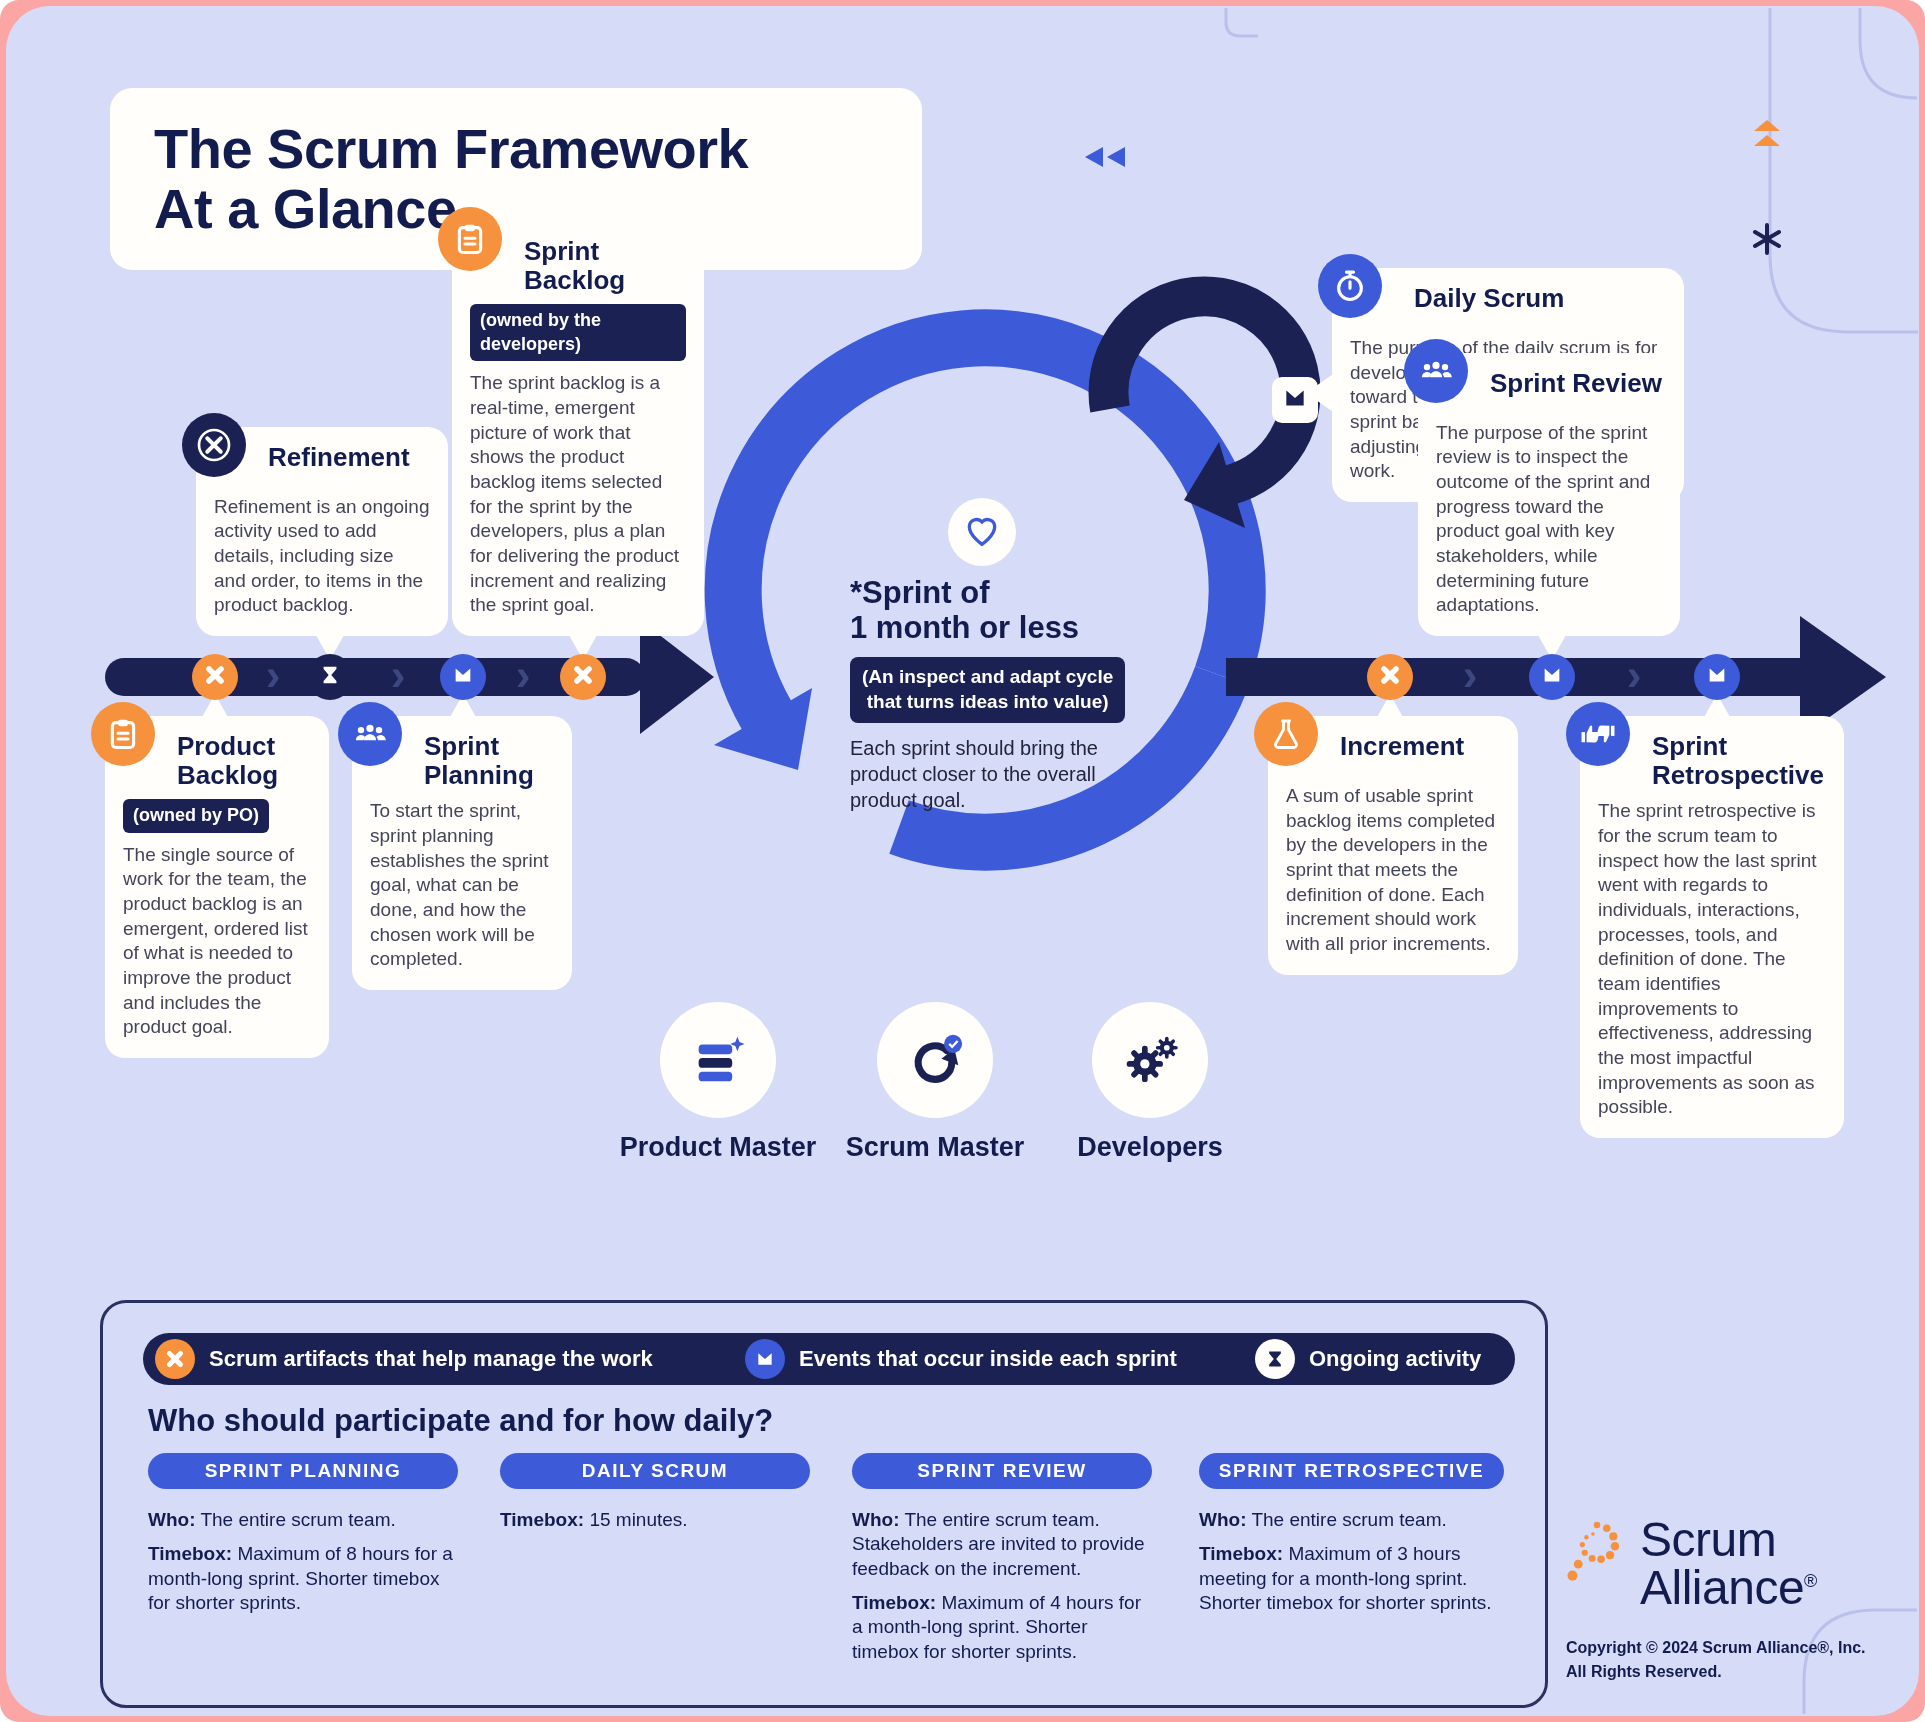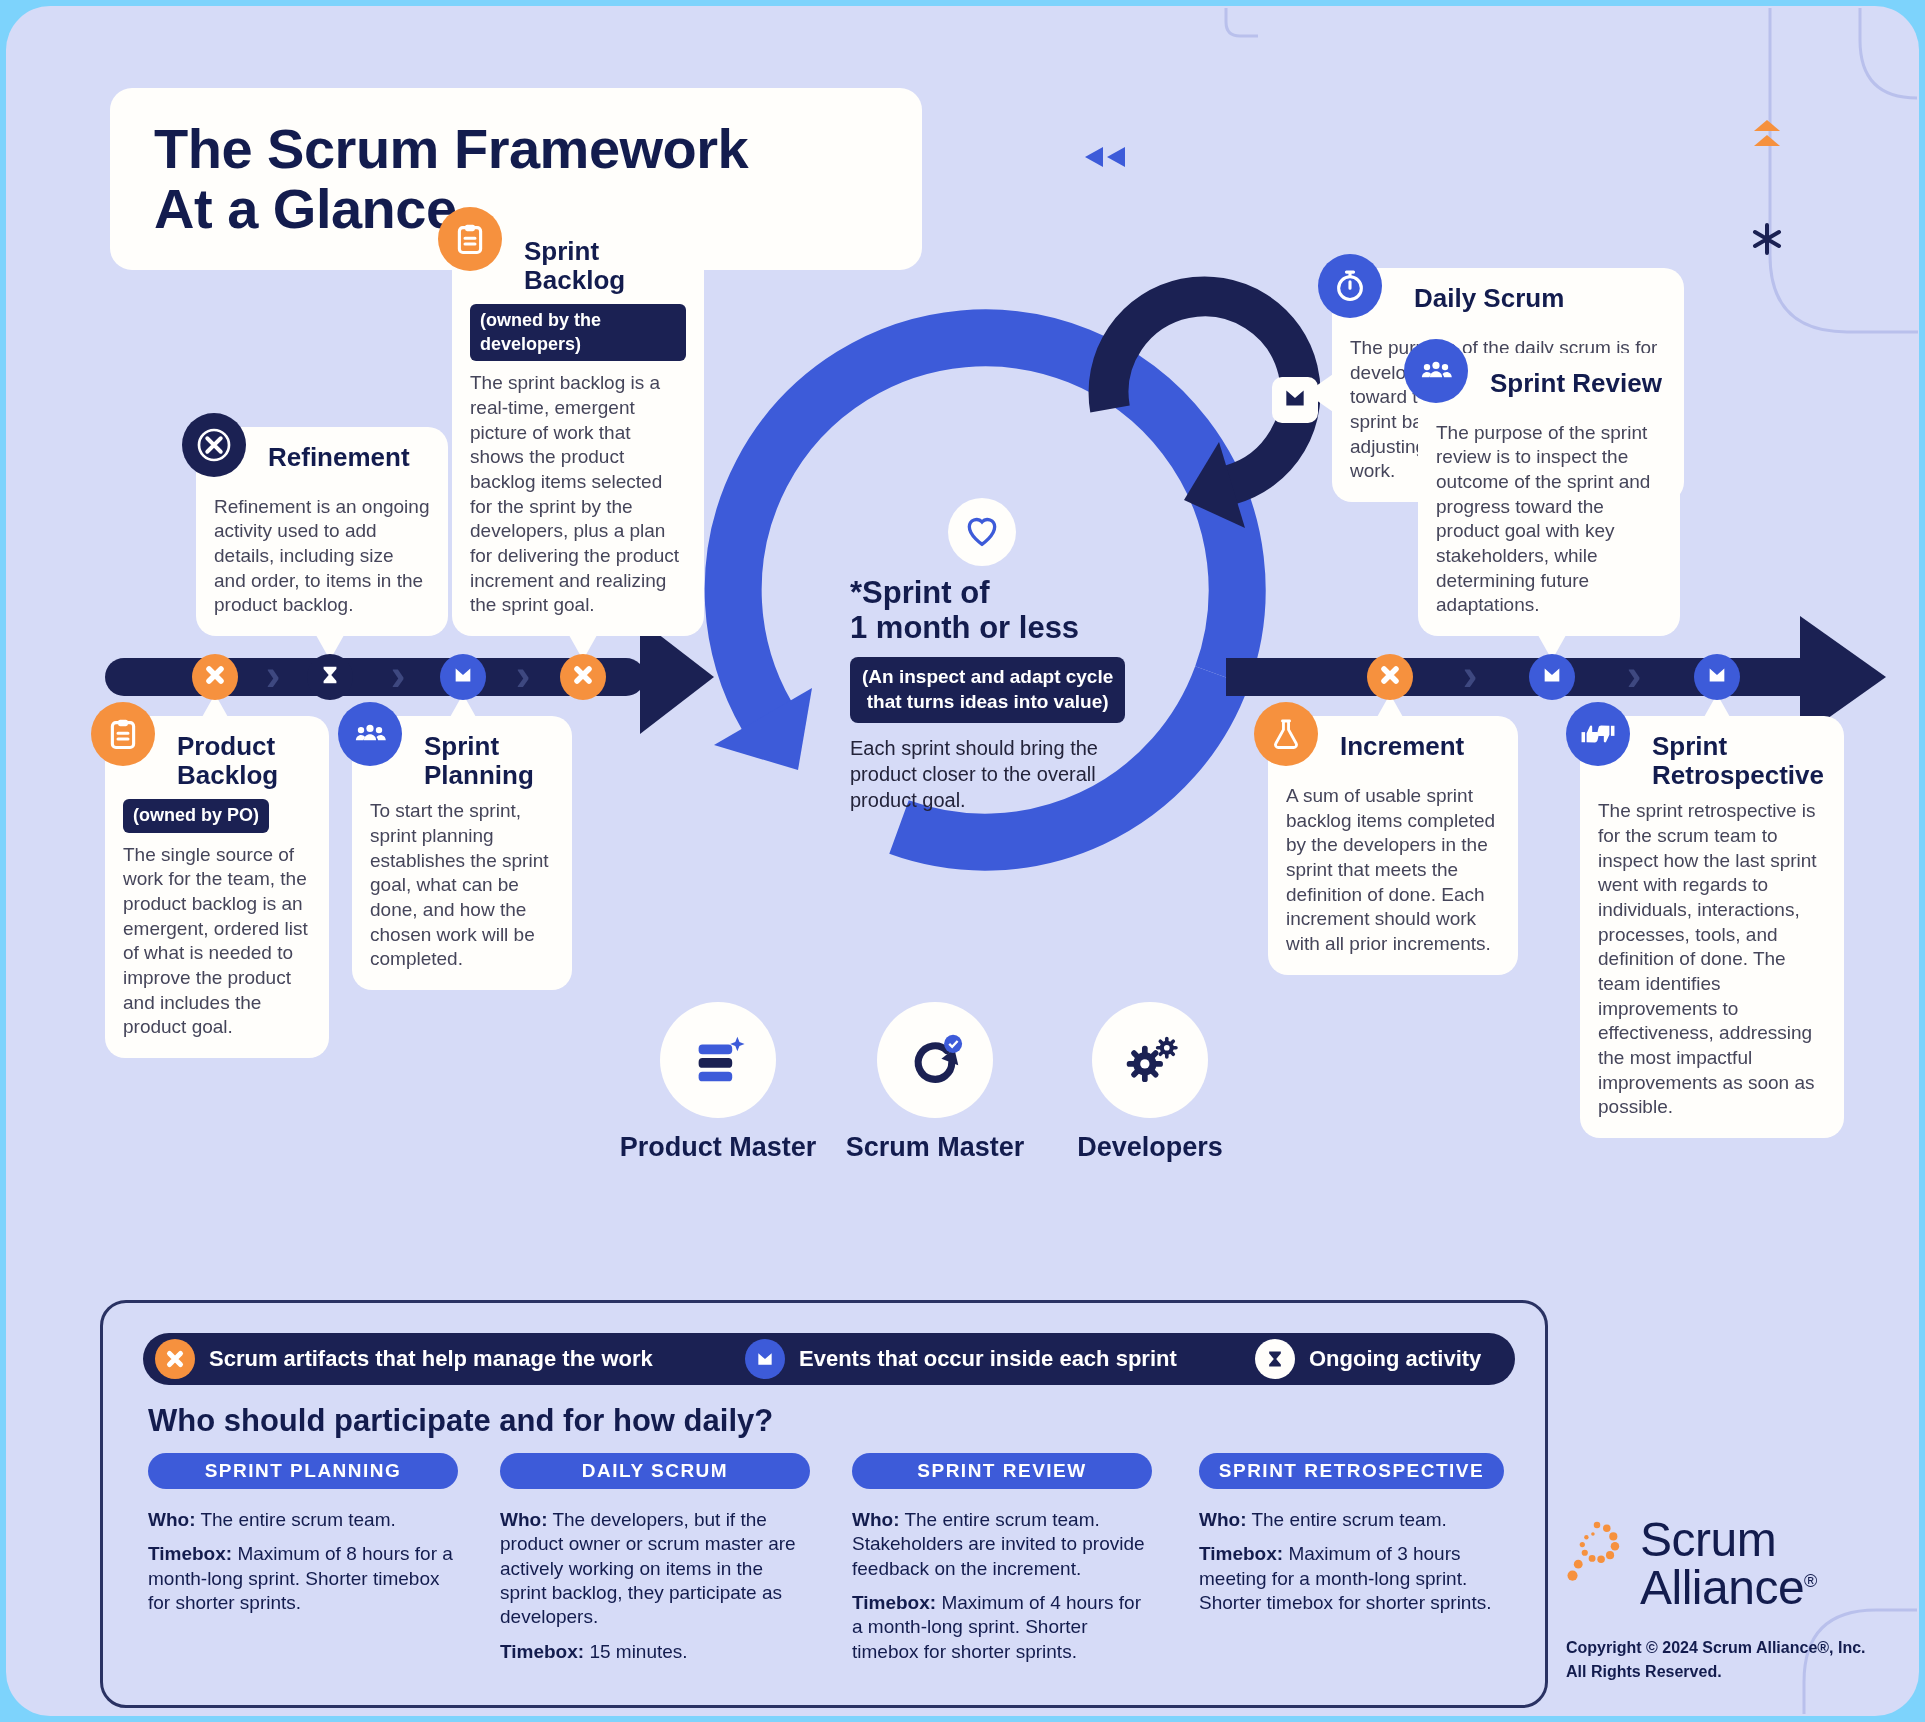--- a/index.html
+++ b/index.html
@@ -1,16 +1,16 @@
 <!DOCTYPE html>
 <html><head>
 <meta charset="utf-8">
 <style>
   html,body{margin:0;padding:0;background:#fff;}
-  .canvas{position:relative;width:1925px;height:1722px;background:#7dd3fc;font-family:"Liberation Sans",sans-serif;overflow:hidden;}
+  .canvas{position:relative;width:1925px;height:1722px;background:#fca5a5;font-family:"Liberation Sans",sans-serif;overflow:hidden;border-radius:19px;}
   .bg{position:absolute;inset:6px;background:#d6dbf7;border-radius:44px;z-index:0;}
   .layer-svg{position:absolute;left:0;top:0;z-index:1;}
   .pre{white-space:pre-line;}
 
   .title-card{position:absolute;left:110px;top:88px;width:812px;height:182px;background:#fffefb;border-radius:22px;z-index:3;display:flex;align-items:center;padding-left:44px;box-sizing:border-box;}
   .title-card h1{margin:0;font-size:56px;font-weight:700;color:#131c4e;line-height:1.08;letter-spacing:-0.5px;}
 
   .card{position:absolute;background:#fffefb;border-radius:20px;z-index:3;padding:16px 18px 18px;box-sizing:border-box;}
   .card-icon{position:absolute;left:-14px;top:-14px;width:64px;height:64px;border-radius:50%;display:flex;align-items:center;justify-content:center;z-index:4;}
   .ic-orange{background:#f6913e;}
@@ -378,21 +378,20 @@
     <div class="pcol" style="left:45px;width:310px">
       <div class="phead">SPRINT PLANNING</div>
       <div class="pbody">
         <p><b>Who:</b> <span>The entire scrum team.</span></p>
         <p><b>Timebox:</b> <span>Maximum of 8 hours for a month-long sprint. Shorter timebox for shorter sprints.</span></p>
       </div>
     </div>
     <div class="pcol" style="left:397px;width:310px">
       <div class="phead">DAILY SCRUM</div>
       <div class="pbody">
-        <p><b>Who:</b> <span>The developers, but if the product owner or scrum master are actively working on items in the sprint backlog, they participate as developers.</span></p>
         <p><b>Timebox:</b> <span>15 minutes.</span></p>
       </div>
     </div>
     <div class="pcol" style="left:749px;width:300px">
       <div class="phead">SPRINT REVIEW</div>
       <div class="pbody">
         <p><b>Who:</b> <span>The entire scrum team. Stakeholders are invited to provide feedback on the increment.</span></p>
         <p><b>Timebox:</b> <span>Maximum of 4 hours for a month-long sprint. Shorter timebox for shorter sprints.</span></p>
       </div>
     </div>

